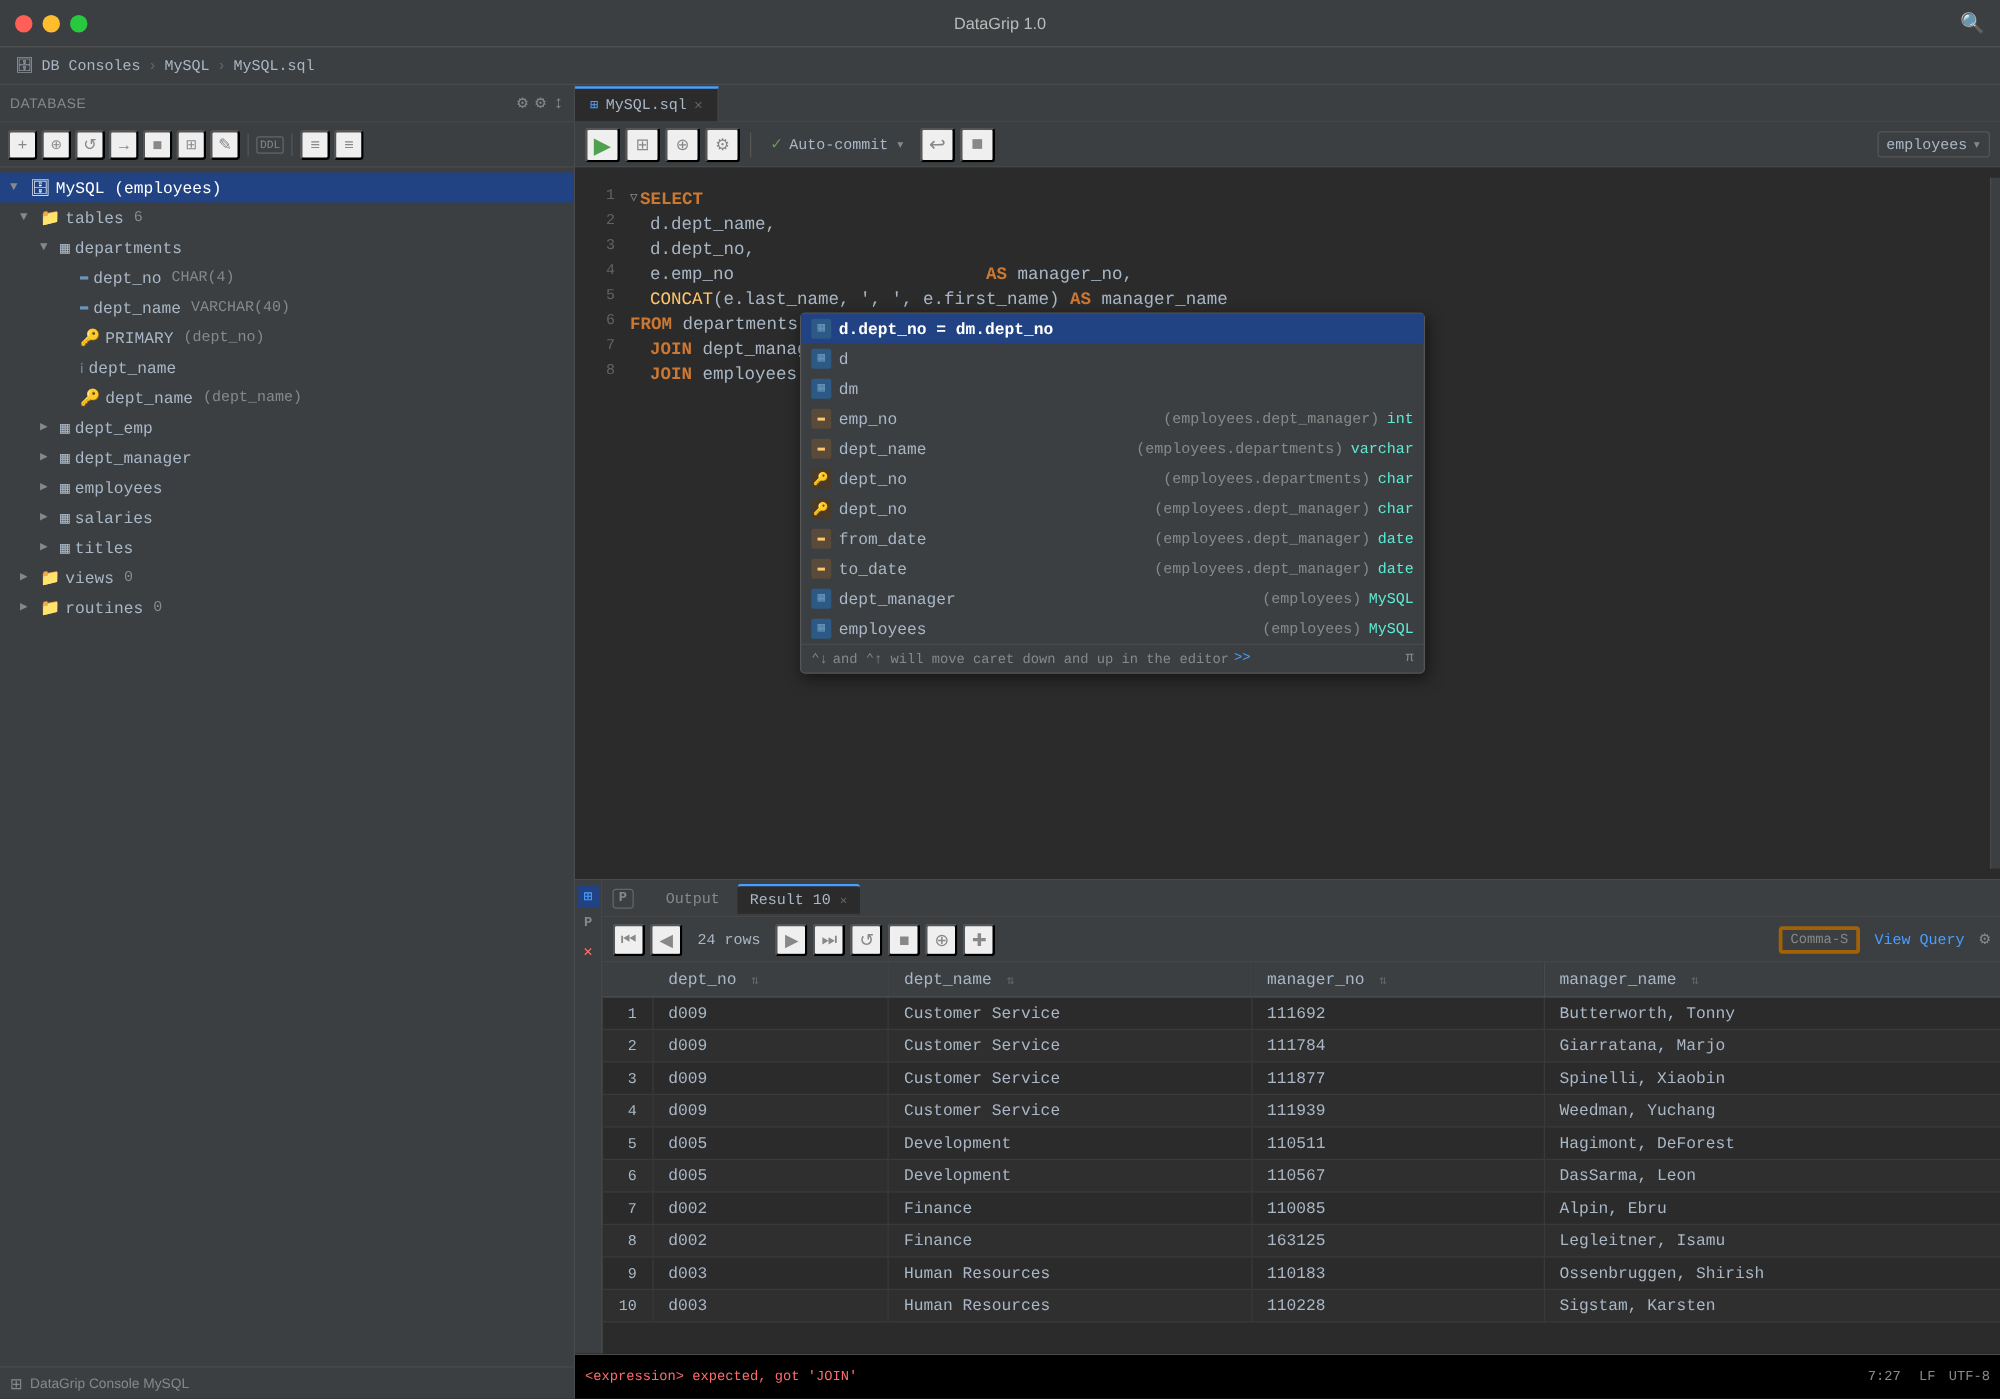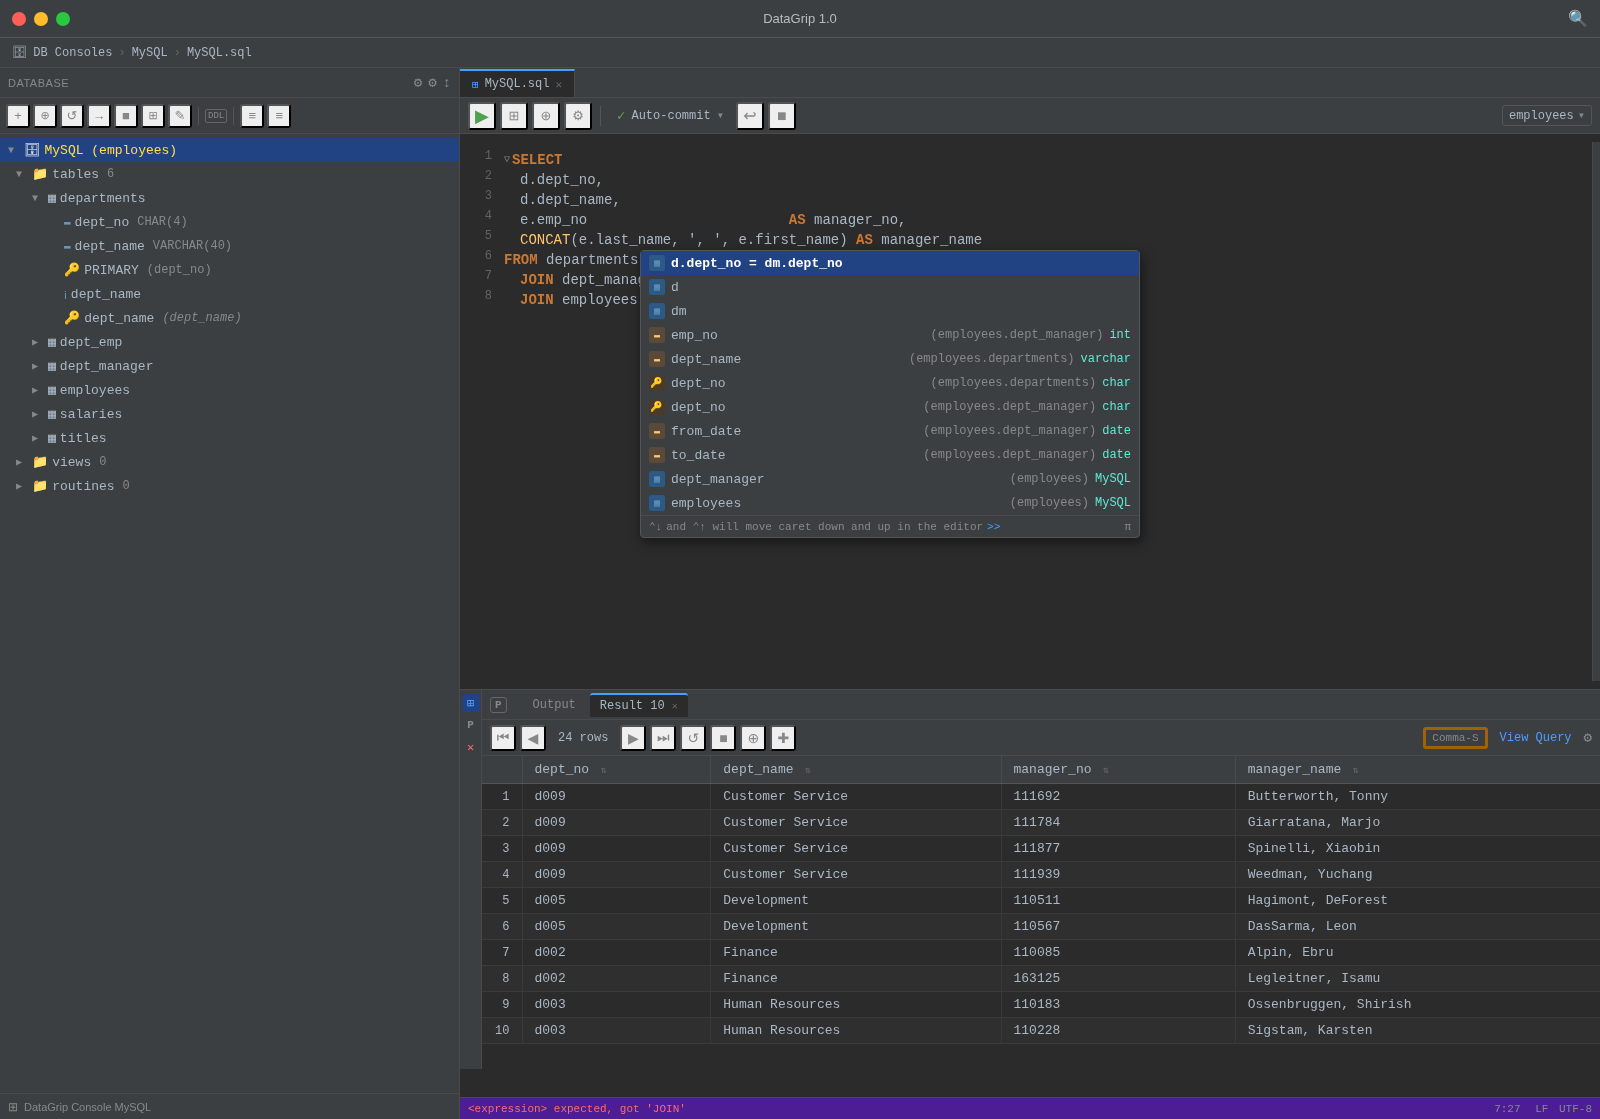--- a/index.html
+++ b/index.html
@@ -145,21 +145,21 @@
       display: flex;
       align-items: center;
       height: 24px;
       padding-left: 8px;
       cursor: pointer;
       font-size: 13px;
       color: #a9b7c6;
       gap: 4px;
     }
     .tree-item.selected { background: #214283; color: #fff; }
-    .tree-item.selected .tree-label { color: #fde047; }
+    .tree-item.selected .tree-label { color: #ffffff; }
     .tree-indent-1 { padding-left: 16px; }
     .tree-indent-2 { padding-left: 32px; }
     .tree-indent-3 { padding-left: 48px; }
     .tree-arrow { font-size: 10px; color: #888; width: 12px; flex-shrink: 0; }
     .tree-icon { font-size: 13px; flex-shrink: 0; }
     .tree-label { font-size: 13px; }
     .tree-label-gray { color: #888; font-size: 12px; }
     .tree-label-count { color: #888; font-size: 12px; }
 
     
@@ -493,30 +493,29 @@
       display: flex; align-items: center; justify-content: center;
       font-size: 12px;
       color: #888;
       cursor: pointer;
       border-radius: 2px;
     }
     .side-icon.active { background: #214283; color: #4a9eff; }
 
     
     #status-bar {
-      height: 22px;
-      background: #4c1d95;
+      height: 36px;
+      background: #000000;
       border-top: 1px solid #4a4a4a;
       display: flex;
       align-items: center;
       padding: 0 8px;
       font-size: 11px;
       color: #888;
       gap: 8px;
-      margin-top: 28px;
     }
     .status-error { color: #ff6b6b; }
     .status-info { color: #888; margin-left: auto; }
 
     
     ::-webkit-scrollbar { width: 8px; height: 8px; }
     ::-webkit-scrollbar-track { background: #3c3f41; }
     ::-webkit-scrollbar-thumb { background: #555; border-radius: 4px; }
 
     
@@ -626,21 +625,21 @@
       <div class="tree-item tree-indent-3">
         <span class="tree-arrow" style="width:12px;"></span>
         <span class="tree-icon" style="color:#6897bb;font-size:11px;">ℹ</span>
         <span class="tree-label">dept_name</span>
       </div>
 
       <div class="tree-item tree-indent-3">
         <span class="tree-arrow" style="width:12px;"></span>
         <span class="tree-icon" style="color:#ffc66d;font-size:13px;">🔑</span>
         <span class="tree-label">dept_name</span>
-        <span class="tree-label-gray" style="margin-left:4px;font-style:italic;">(dept_name)</span>
+        <span class="tree-label-gray" style="margin-left:4px;">(dept_name)</span>
       </div>
 
       <div class="tree-item tree-indent-2">
         <span class="tree-arrow">▶</span>
         <span class="tree-icon">▦</span>
         <span class="tree-label">dept_emp</span>
       </div>
 
       <div class="tree-item tree-indent-2">
         <span class="tree-arrow">▶</span>
@@ -730,24 +729,24 @@
           <div>7</div>
           <div>8</div>
         </div>
         <div id="code-area">
 
           <div class="sql-line" style="margin-top:4px;">
             <span class="fold-arrow">▽</span>
             <span class="sql-kw">SELECT</span>
           </div>
           <div class="sql-line">
+            <span class="sql-indent"></span><span class="sql-field">d.dept_name,</span>
+          </div>
+          <div class="sql-line">
             <span class="sql-indent"></span><span class="sql-field">d.dept_no,</span>
-          </div>
-          <div class="sql-line">
-            <span class="sql-indent"></span><span class="sql-field">d.dept_name,</span>
           </div>
           <div class="sql-line">
             <span class="sql-indent"></span><span class="sql-field">e.emp_no</span><span style="color:#a9b7c6;">&nbsp;&nbsp;&nbsp;&nbsp;&nbsp;&nbsp;&nbsp;&nbsp;&nbsp;&nbsp;&nbsp;&nbsp;&nbsp;&nbsp;&nbsp;&nbsp;&nbsp;&nbsp;&nbsp;&nbsp;&nbsp;&nbsp;&nbsp;&nbsp;</span><span class="sql-kw">AS</span><span class="sql-field"> manager_no,</span>
           </div>
           <div class="sql-line">
             <span class="sql-indent"></span><span class="sql-fn">CONCAT</span><span class="sql-field">(e.last_name, ', ', e.first_name)</span><span class="sql-kw"> AS</span><span class="sql-field"> manager_name</span>
           </div>
           <div class="sql-line">
             <span class="sql-kw">FROM</span><span class="sql-field"> departments d</span>
           </div>

